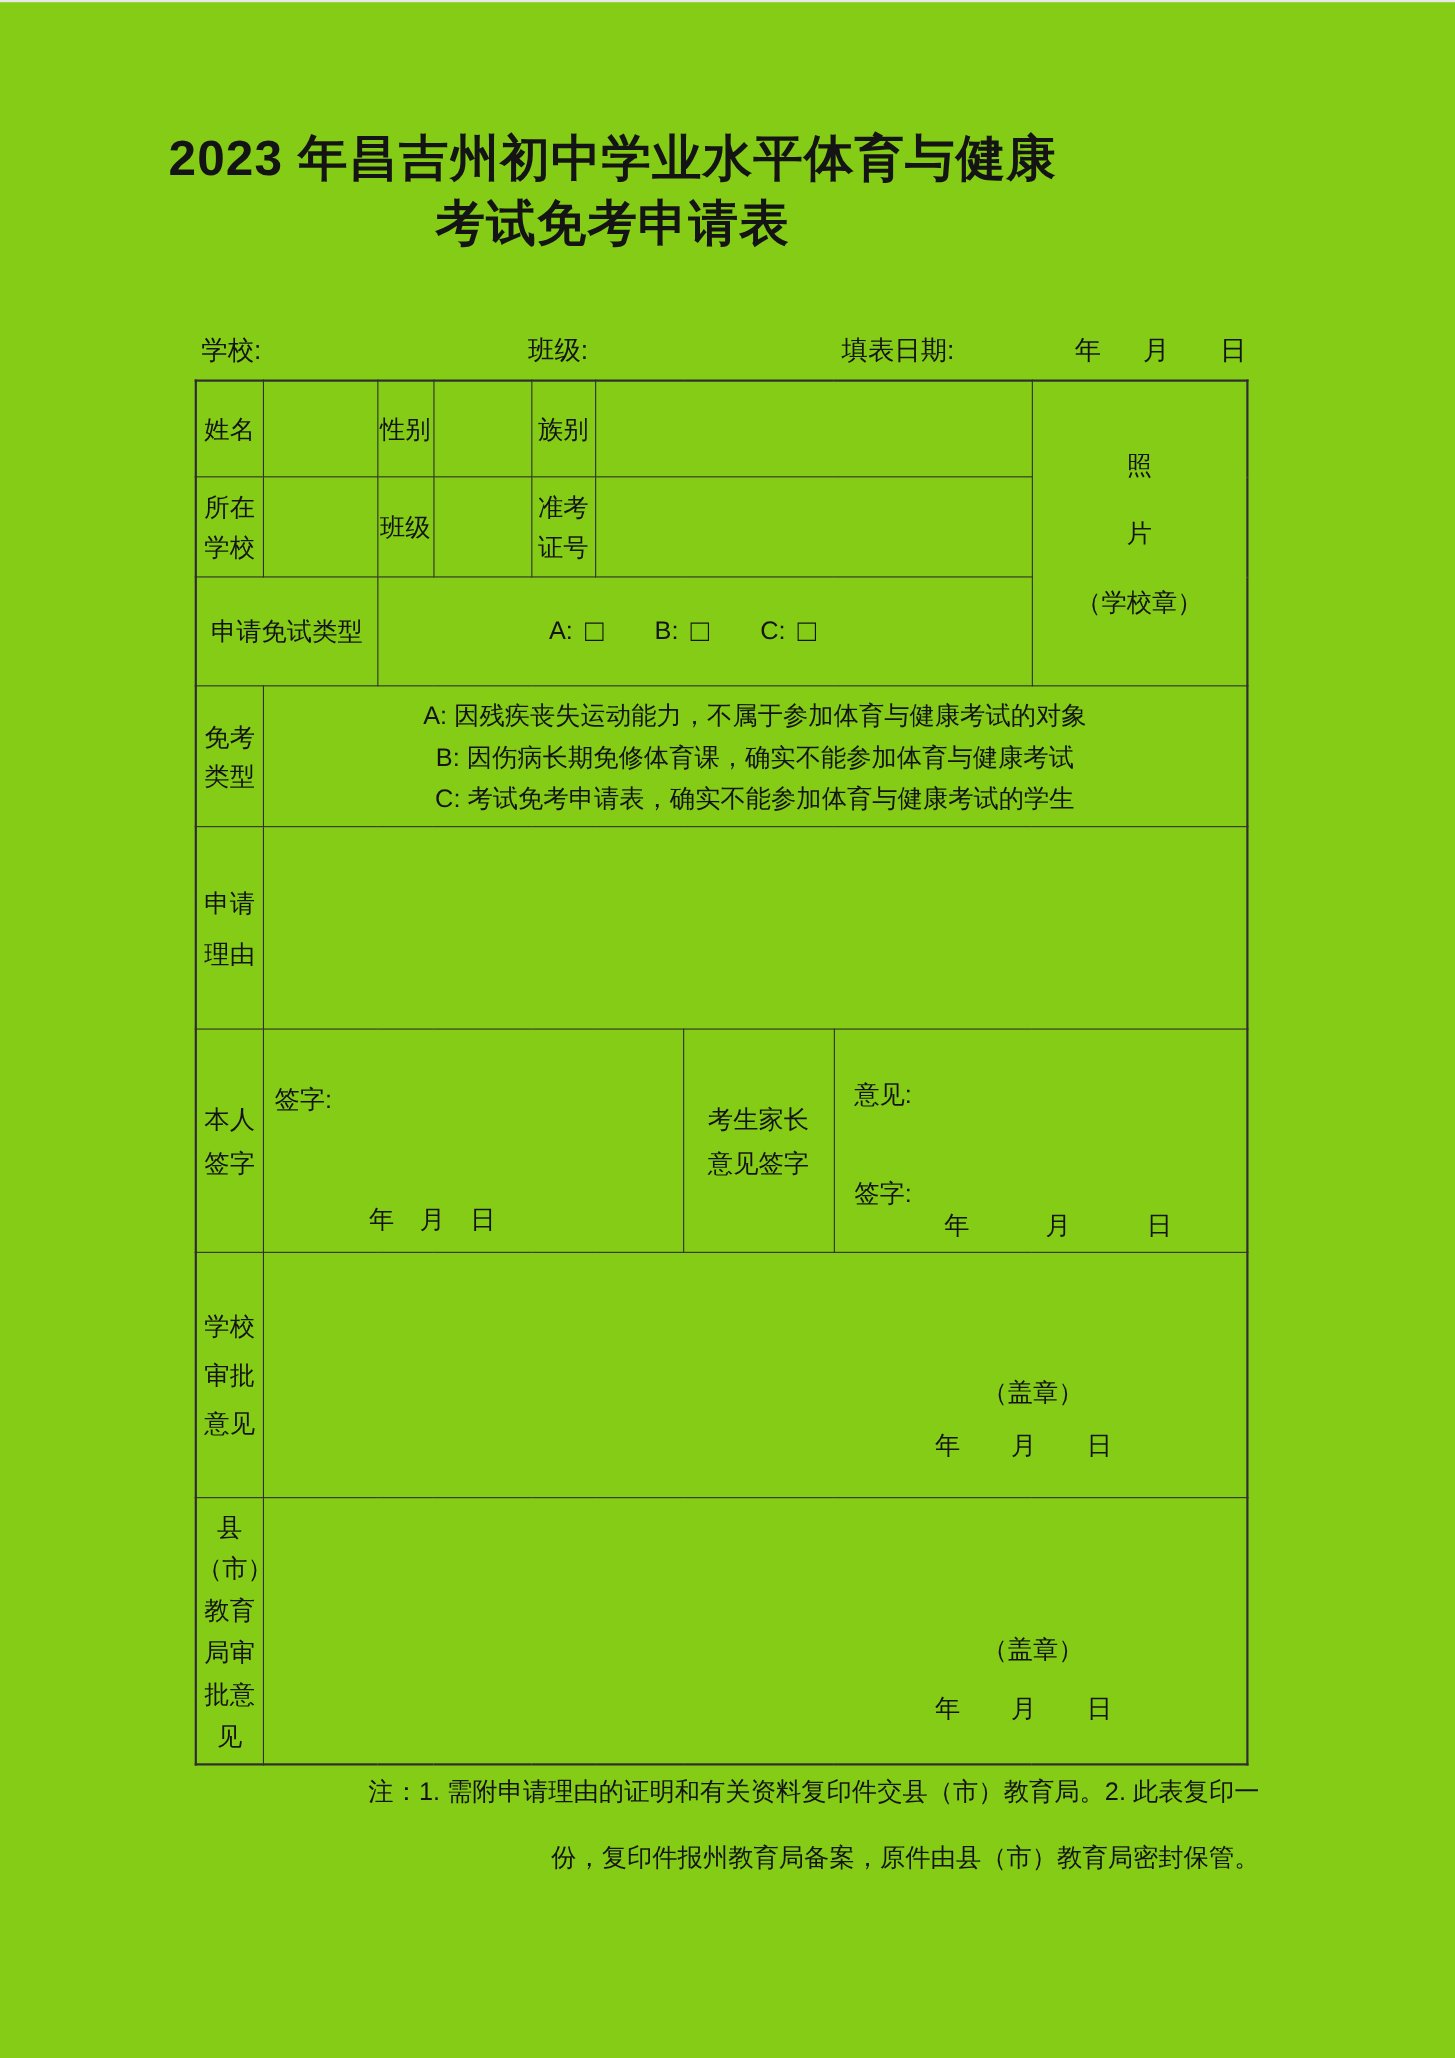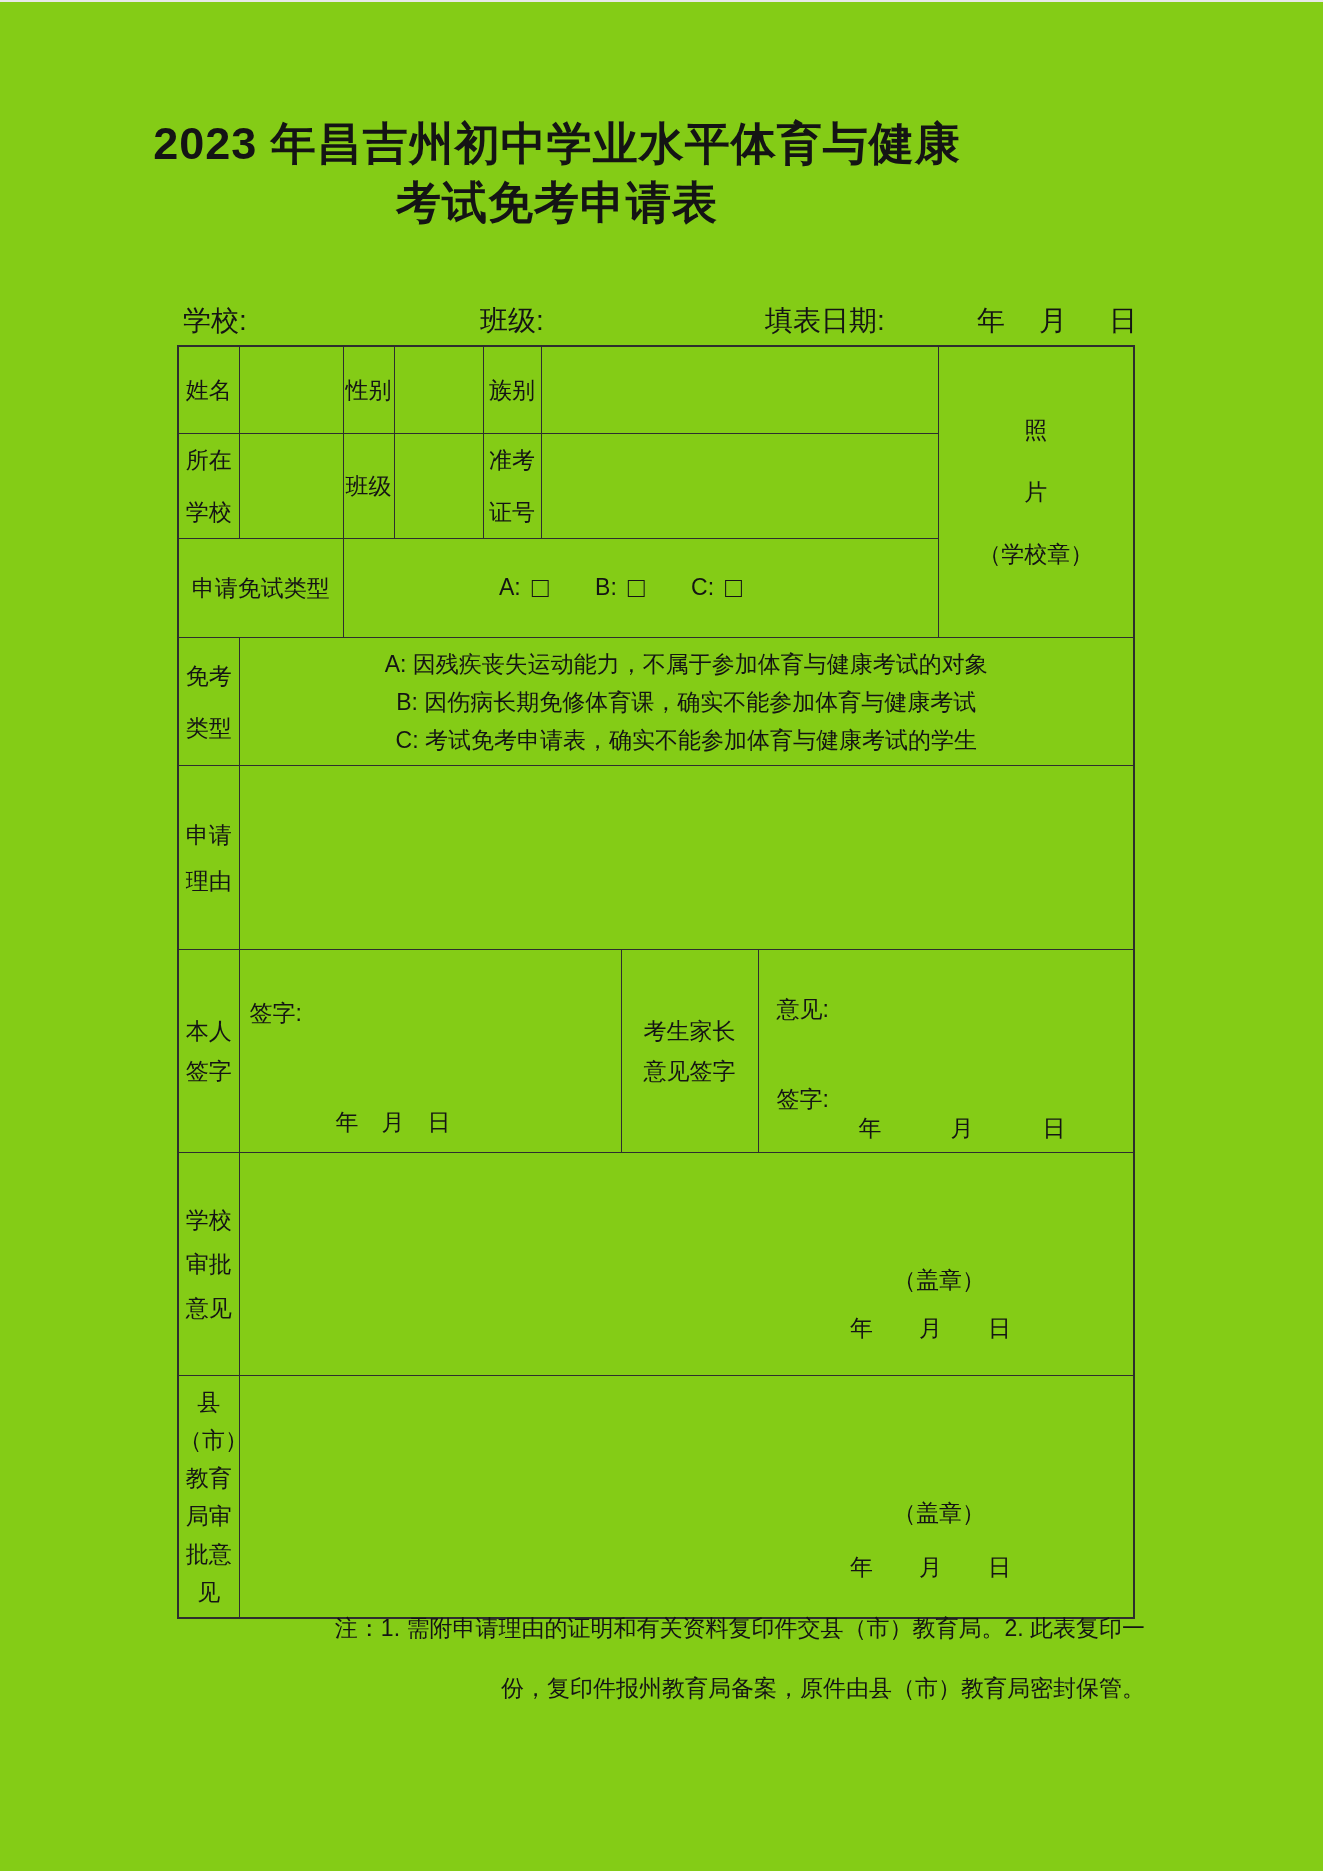--- a/index.html
+++ b/index.html
@@ -5,21 +5,21 @@
   html,body { margin:0; padding:0; background:#e8e8e8; }
   .page {
     position:relative; width:1323px; height:1871px; background:#84cc16;
     font-family:Liberation Sans, sans-serif; color:#141414;
     margin:2px auto; overflow:hidden;
   }
   
   .title-block { position:absolute; top:112px; left:0; width:1114px; text-align:center;
     font-weight:bold; font-size:45px; line-height:59px; letter-spacing:1px; }
   
-  .meta-strip { position:absolute; top:300px; left:177px; width:956px; height:40px; font-size:28px; }
+  .meta-strip { position:absolute; top:300px; left:177px; width:956px; height:40px; font-size:24px; }
   .meta-strip span { position:absolute; top:0; white-space:nowrap; }
   .m-school { left:6px; }
   .m-class  { left:303px; }
   .m-date   { left:588px; }
   .m-year   { left:800px; }
   .m-month  { left:862px; }
   .m-day    { left:932px; }
   
   table.form { position:absolute; top:343px; left:177px; border-collapse:collapse;
     table-layout:fixed; width:956px; }
@@ -28,21 +28,21 @@
     vertical-align:middle; padding:0; overflow:hidden; }
   tr.r1 td { height:86px; }
   tr.r2 td { height:90px; }
   tr.r3 td { height:98px; }
   tr.r4 td { height:127px; }
   tr.r5 td { height:183px; }
   tr.r6 td { height:202px; }
   tr.r7 td { height:222px; }
   tr.r8 td { height:241px; }
   .prewrap { white-space:pre-line; }
-  td.lbl2 { line-height:52px; }
+  td.lbl2 { line-height:36px; }
   td.photo-cell { line-height:62px; }
   td.reason-lbl { line-height:46px; }
   td.sign-lbl, td.parent-lbl { line-height:40px; }
   td.school-approve-lbl { line-height:44px; }
   td.bureau-lbl { line-height:38px; }
   
   td.options-cell { text-align:left; padding-left:58px; }
   .opt { margin-right:40px; white-space:nowrap; }
   .opt .box { font-size:28px; margin-left:11px; vertical-align:-2px; }
   

